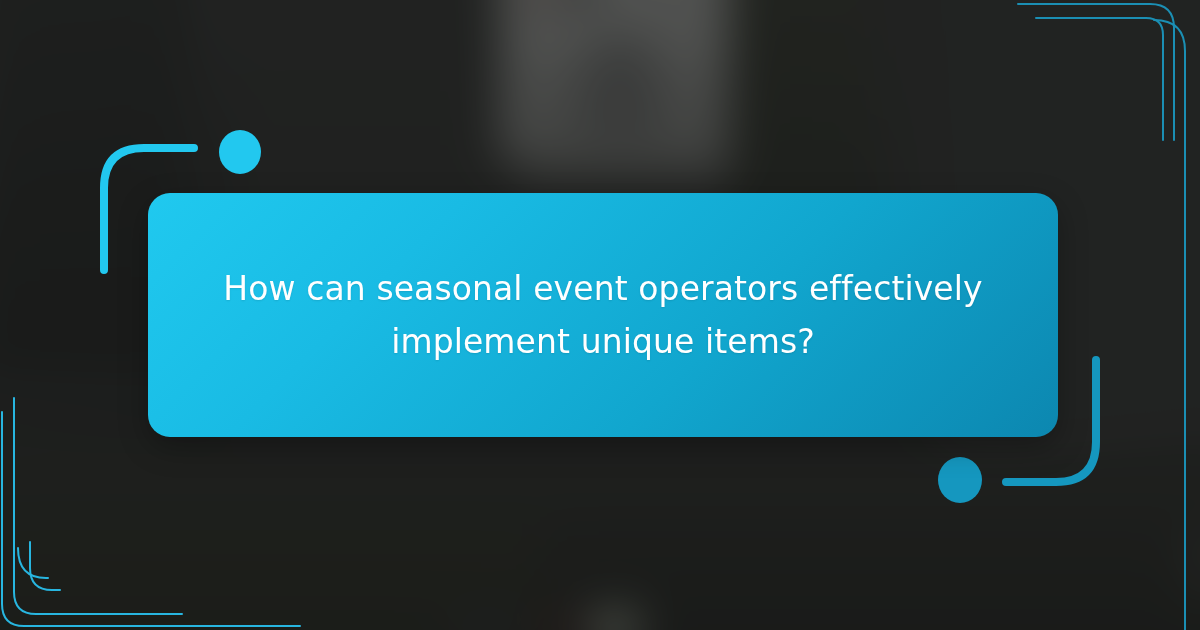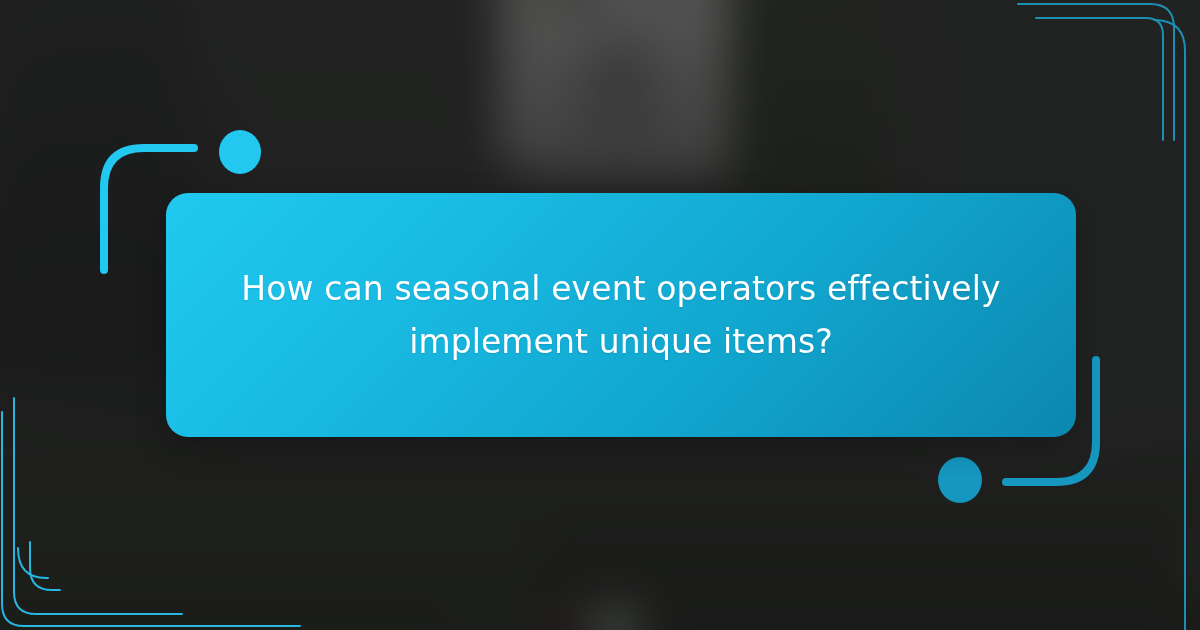--- a/index.html
+++ b/index.html
@@ -176,21 +176,20 @@
     background:linear-gradient(135deg,
         #20c9ef 0%,
         #19bbe4 28%,
         #11a6ce 62%,
         #0c87b0 100%);
     display:flex;
     align-items:center;
     justify-content:center;
     padding:0 56px;
     box-shadow:0 10px 30px rgba(0,0,0,0.28);
-    margin-left:18px;
   }
 
   .card-title {
     color:#ffffff;
     font-size:33px;
     line-height:1.62;
     font-weight:400;
     text-align:center;
     letter-spacing:.1px;
     text-shadow:0 1px 2px rgba(0,0,0,0.10);

